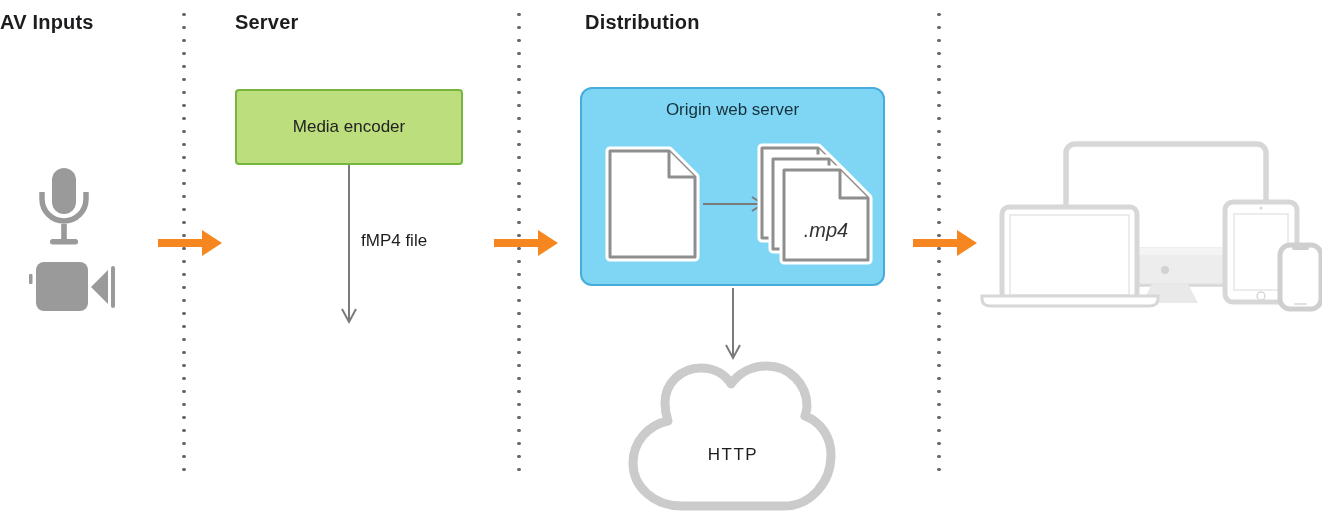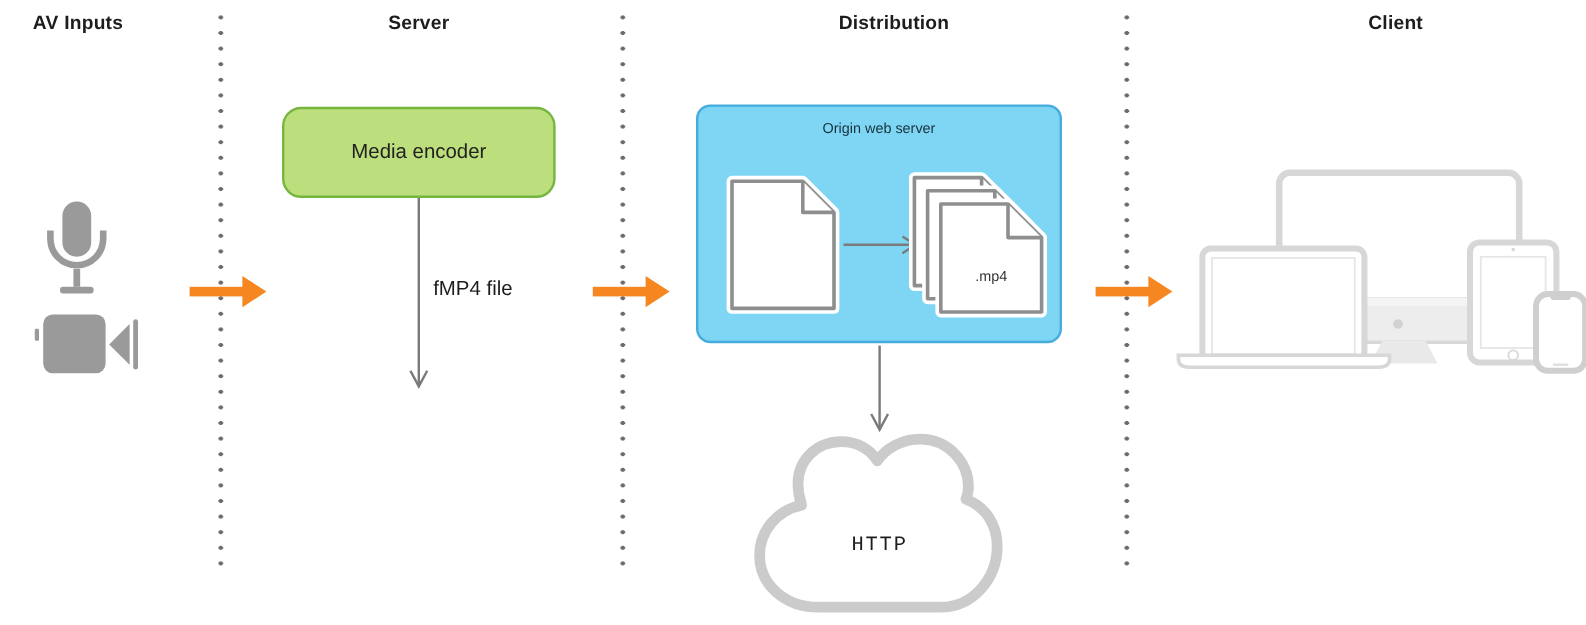--- a/index.html
+++ b/index.html
@@ -18,39 +18,39 @@
     --device_gray_dark:#cfcfcf;
     --device_inner:#e6e6e6;
   }
   html,body{margin:0;padding:0;background:#ffffff;}
   #canvas{
     position:relative;width:1322px;height:521px;background:#ffffff;overflow:hidden;
     font-family:"Liberation Sans", sans-serif;color:var(--ink);
   }
   .abs{position:absolute;}
   .col-header{
-    position:absolute;top:11px;font-size:16px;font-weight:bold;text-align:center;
+    position:absolute;top:11px;font-size:20px;font-weight:bold;
     letter-spacing:.2px;color:var(--ink);
   }
   .divider{
     position:absolute;top:8px;width:4px;height:466px;
     background-image:radial-gradient(circle, var(--dot_gray) 1.7px, transparent 1.9px);
     background-size:4px 13px;background-repeat:repeat-y;background-position:center top;
   }
   .green-box{
     position:absolute;left:235px;width:228px;height:76px;box-sizing:border-box;
-    background:var(--green_fill);border:2px solid var(--green_border);border-radius:16px;
+    background:var(--green_fill);border:2px solid var(--green_border);border-radius:4px;
     display:flex;align-items:center;justify-content:center;font-size:17px;color:#222;
   }
   .blue-box{
     position:absolute;left:580px;top:87px;width:305px;height:199px;box-sizing:border-box;
     background:var(--blue_fill);border:2px solid var(--blue_border);border-radius:12px;
   }
   .blue-box-title{
-    position:absolute;left:0;top:11px;width:100%;text-align:center;font-size:12px;color:#16313c;
+    position:absolute;left:0;top:11px;width:100%;text-align:center;font-size:17px;color:#16313c;
   }
   .flow-label{position:absolute;font-size:17px;color:var(--ink);white-space:nowrap;text-align:center;}
   .doc-label{
     position:absolute;text-align:center;font-size:17px;line-height:22px;color:#333;white-space:pre-line;
   }
   .cloud-label{position:absolute;font-size:17px;letter-spacing:1.5px;color:var(--ink);text-align:center;}
   svg{display:block;overflow:visible;}
   .doc-halo{fill:#ffffff;stroke:#ffffff;stroke-width:9;stroke-linejoin:round;}
   .doc-main{fill:#ffffff;stroke:var(--doc_border);stroke-width:3;stroke-linejoin:round;}
   .ink-gray{fill:var(--icon_gray);}
@@ -63,21 +63,20 @@
   .cloud-path{fill:#ffffff;stroke:var(--cloud_gray);stroke-width:9;stroke-linejoin:round;}
 </style>
 </head>
 <body>
 
 <div id="canvas">
 
   <div class="col-header" style="left:0px;width:130px;">AV Inputs</div>
   <div class="col-header" style="left:235px;width:228px;">Server</div>
   <div class="col-header" style="left:585px;width:320px;">Distribution</div>
-  <div class="col-header" style="left:1003px;width:320px;">Client</div>
 
   <div class="divider" style="left:182px;"></div>
   <div class="divider" style="left:517px;"></div>
   <div class="divider" style="left:937px;"></div>
 
   <svg class="abs" style="left:38px;top:168px;" width="52" height="78" viewBox="0 0 52 78">
     <rect class="ink-gray" x="14" y="0" width="24" height="46" rx="12"></rect>
     <path class="stroke-gray" d="M4,24 L4,31 A22,22 0 0 0 48,31 L48,24" stroke-width="5.5"></path>
     <rect class="ink-gray" x="23.2" y="56" width="5.6" height="15"></rect>
     <rect class="ink-gray" x="12" y="71" width="28" height="5.5" rx="2.5"></rect>
@@ -139,33 +138,33 @@
       <path class="doc-halo" d="M4,4 L60,4 L88,32 L88,94 L4,94 Z"></path>
       <path class="doc-main" d="M4,4 L60,4 L88,32 L88,94 L4,94 Z"></path>
       <path class="doc-main" d="M60,4 L60,32 L88,32"></path>
     </g>
     <g transform="translate(22,22)">
       <path class="doc-halo" d="M4,4 L60,4 L88,32 L88,94 L4,94 Z"></path>
       <path class="doc-main" d="M4,4 L60,4 L88,32 L88,94 L4,94 Z"></path>
       <path class="doc-main" d="M60,4 L60,32 L88,32"></path>
     </g>
   </svg>
-  <div class="doc-label" style="left:780px;top:219px;width:92px;font-size:12px;">.mp4</div>
+  <div class="doc-label" style="left:780px;top:219px;width:92px;font-size:20px;font-style:italic;">.mp4</div>
 
   <svg class="abs" style="left:724px;top:288px;" width="18" height="72" viewBox="0 0 18 72">
     <line class="arrow-stroke" x1="9" y1="0" x2="9" y2="69"></line>
     <polyline class="arrow-stroke" points="2,57 9,70 16,57"></polyline>
   </svg>
 
   <svg class="abs" style="left:620px;top:361px;" width="224" height="152" viewBox="0 0 224 152">
     <path class="cloud-path" d="M62,145 C34,145 13,126 13,102 C13,81 28,64 48,60 C46,54 45,48 45,42
       C45,22 61,7 81,7 C94,7 105,13 111,23 C119,12 132,5 147,5 C169,5 187,23 187,45
       C187,48 186,52 185,55 C201,61 211,76 211,94 C211,121 191,145 164,145 Z"></path>
   </svg>
-  <div class="cloud-label" style="left:683px;top:445px;width:100px;font-family:Liberation Mono, monospace;">HTTP</div>
+  <div class="cloud-label" style="left:683px;top:445px;width:100px;">HTTP</div>
 
   <svg class="abs" style="left:980px;top:140px;" width="342" height="172" viewBox="0 0 342 172">
     <g>
       <rect class="dev-stroke" x="86" y="4" width="200" height="140" rx="9" stroke-width="5.5"></rect>
     </g>
     <g>
       <rect x="159" y="108" width="86" height="36" fill="#ededed" stroke="#e0e0e0" stroke-width="1"></rect>
       <rect x="159" y="108" width="86" height="7" fill="#f4f4f4"></rect>
       <circle cx="185" cy="130" r="4" fill="#d2d2d2"></circle>
       <polygon points="172,144 208,144 218,163 162,163" fill="#e9e9e9"></polygon>

